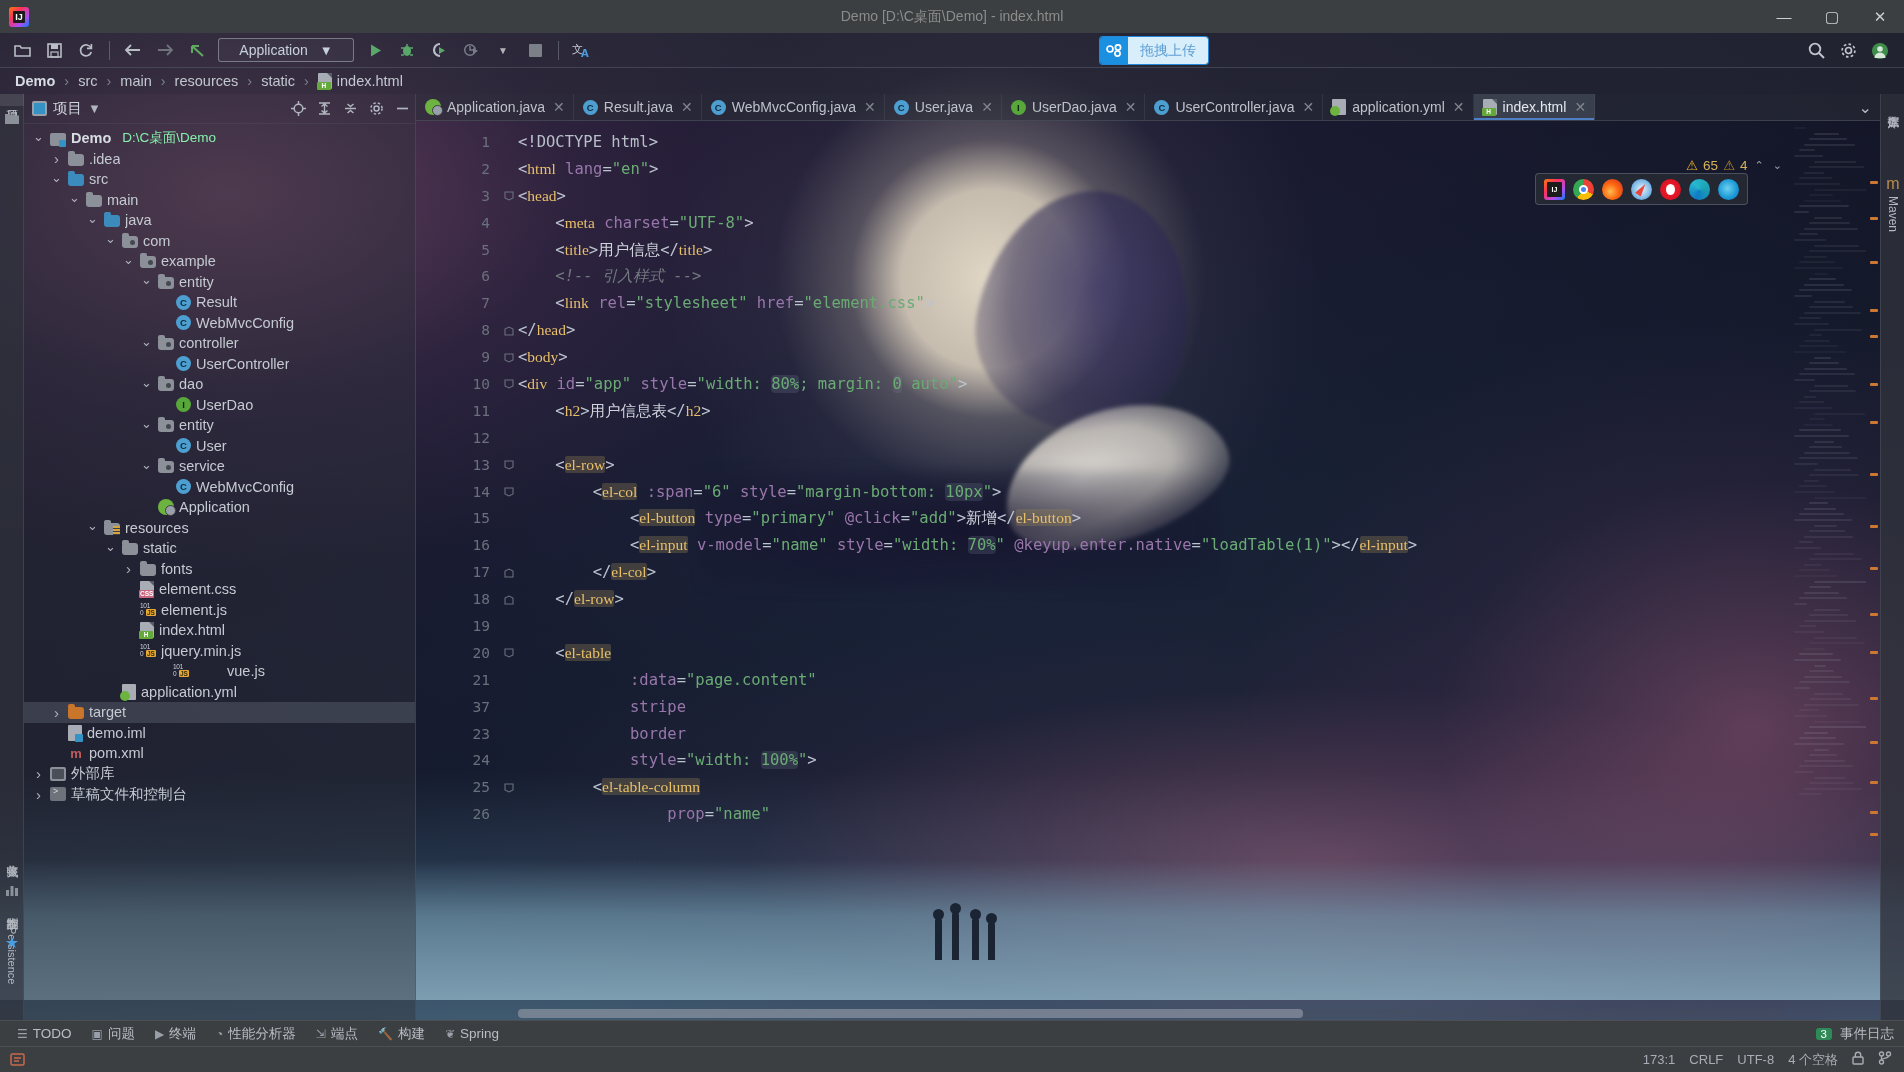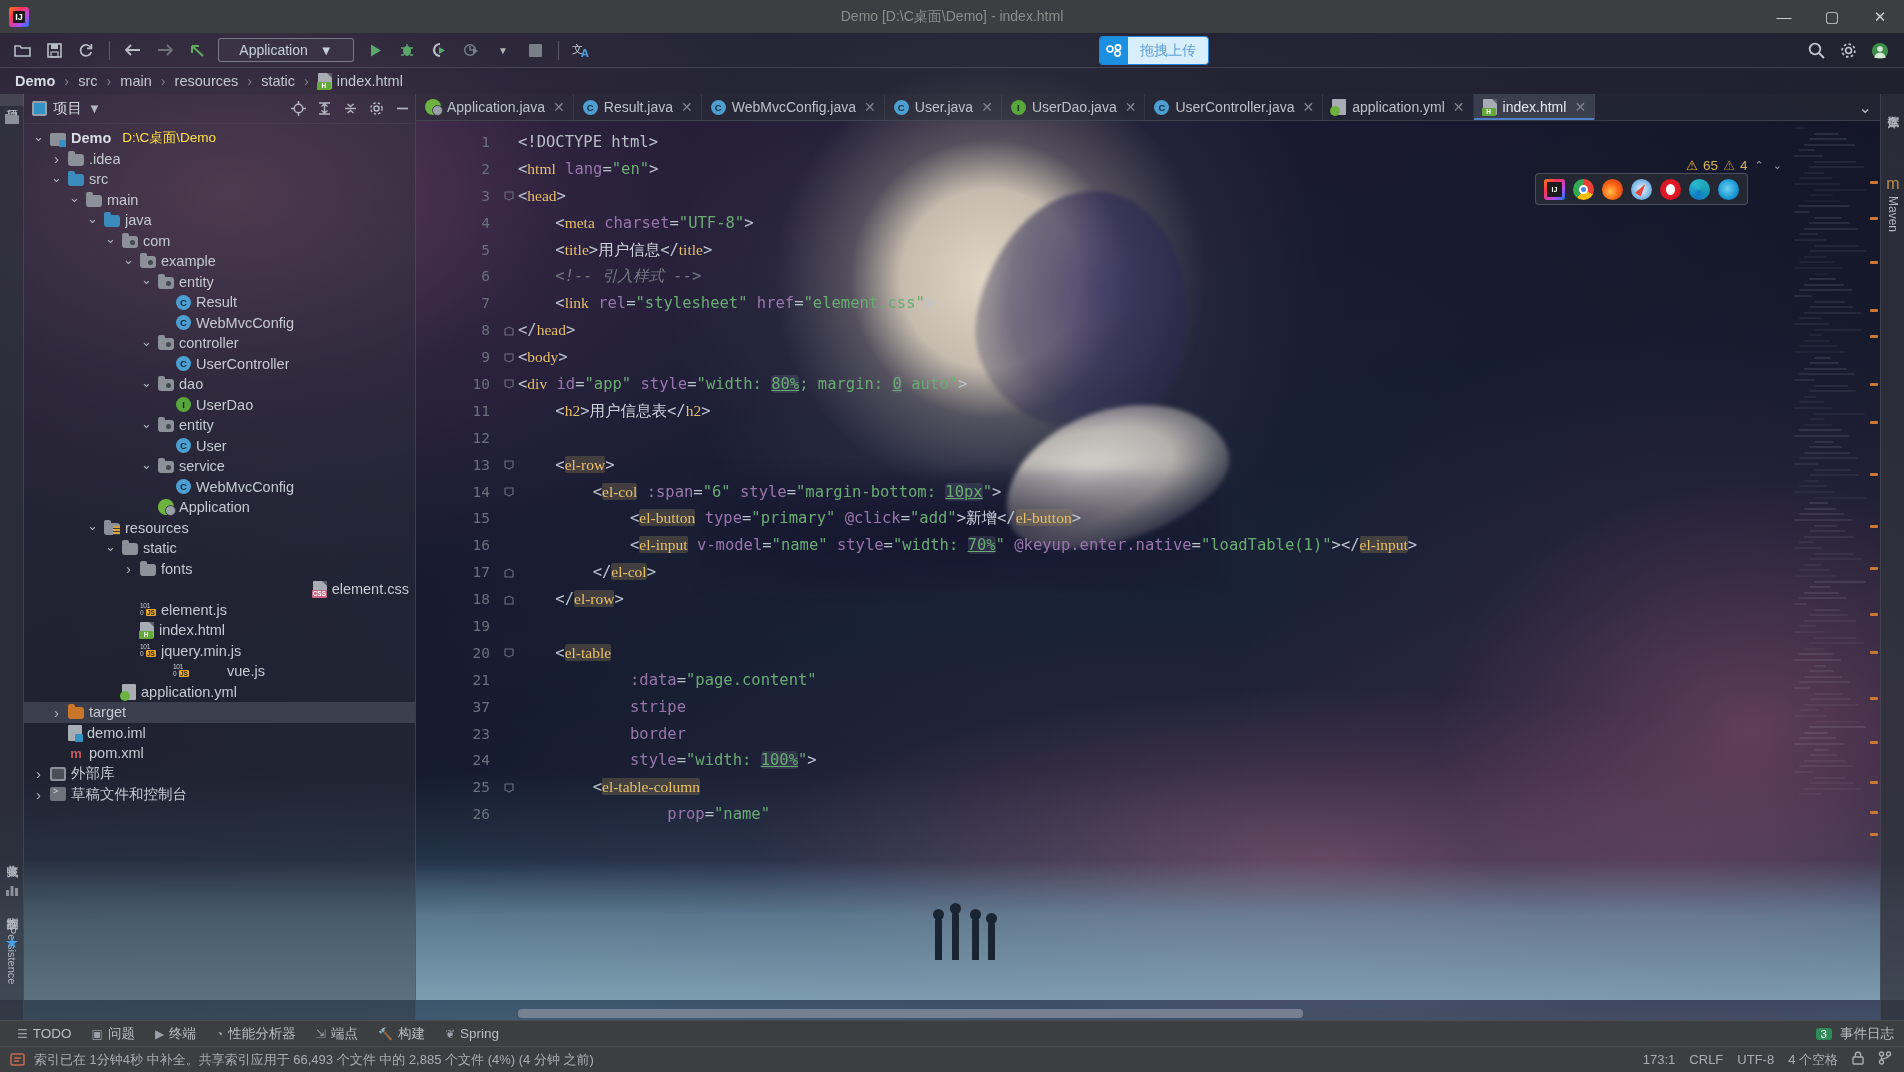--- a/index.html
+++ b/index.html
@@ -190,21 +190,21 @@
   #tree { flex: 1; overflow: hidden; padding-top: 4px; font-size: 14.5px; }
   .tnode {
     height: 20.5px; display: flex; align-items: center; gap: 5px;
     color: #c5cad2; white-space: nowrap; padding-right: 6px;
   }
   .tnode.sel { background: rgba(121,129,143,0.30); }
   .tw { width: 13px; height: 13px; flex: none; color: #aeb3bc; font-size: 10px; display: flex; align-items: center; justify-content: center; }
   .tw.empty { visibility: hidden; }
   .tlabel { overflow: hidden; text-overflow: ellipsis; }
   .tlabel.bold { font-weight: bold; color: #d8dce3; }
-  .tpath { color: #fde047; font-size: 13.5px; margin-left: 6px; }
+  .tpath { color: #86efac; font-size: 13.5px; margin-left: 6px; }
 
   
   .ic { width: 16px; height: 16px; flex: none; position: relative; display: inline-block; }
   .ic-folder { background: #8b9099; border-radius: 2px 3px 3px 3px; height: 12px; margin-top: 2px; }
   .ic-folder::before { content:""; position:absolute; left:0; top:-3px; width:7px; height:4px; background:#8b9099; border-radius:2px 2px 0 0; }
   .ic-folder.src { background: #3b8cbd; }
   .ic-folder.src::before { background: #3b8cbd; }
   .ic-folder.pkg::after { content:""; position:absolute; left:8px; top:4px; width:5px; height:5px; border-radius:50%; background:#444850; }
   .ic-folder.res::after { content:""; position:absolute; left:9px; top:3px; width:7px; height:9px;
      background: repeating-linear-gradient(to bottom,#d8a33a 0 2px,#3b3e47 2px 3px); }
@@ -290,21 +290,21 @@
   }
   #code .cl { height: 26.9px; line-height: 26.9px; }
   .tk-tag   { color: #e8bf6a; font-family: Liberation Serif, serif; }
   .tk-attr  { color: #9876aa; }
   .tk-str   { color: #6aab73; }
   .tk-punct { color: #bcc4cf; }
   .tk-doct  { color: #b8bfc9; }
   .tk-com   { color: #72797f; font-style: italic; }
   .tk-txt   { color: #cfd4dc; }
   .hl { background: rgba(150,132,86,0.33); border-radius: 2px; }
-  .hl2 { background: rgba(120,132,150,0.22); border-radius: 4px; text-decoration: underline; }
+  .hl2 { background: rgba(120,132,150,0.22); border-radius: 4px; }
 
   
   #browser-strip {
     position: absolute; right: 132px; top: 52px;
     height: 32px; display: flex; align-items: center; gap: 8px;
     background: rgba(38,41,51,0.92); border: 1px solid rgba(92,98,112,0.7);
     border-radius: 4px; padding: 0 8px;
   }
   .bico { width: 21px; height: 21px; border-radius: 50%; position: relative; }
   .bico.ij { border-radius: 3px; background: linear-gradient(135deg,#f97a0b 0%,#fe315d 34%,#b24cf0 70%,#087cfa 100%); }
@@ -710,21 +710,21 @@
       <div class="tnode" style="padding-left: 80px;">
         <span class="tw" style="font-size: 13px; margin-top: -4px;">⌄</span>
         <span class="ic ic-folder"></span>
         <span class="tlabel">static</span>
       </div>
       <div class="tnode" style="padding-left: 98px;">
         <span class="tw" style="font-size: 15px;">›</span>
         <span class="ic ic-folder"></span>
         <span class="tlabel">fonts</span>
       </div>
-      <div class="tnode" style="padding-left: 98px; justify-content: flex-end;">
+      <div class="tnode" style="padding-left: 98px;">
         <span class="tw empty"></span>
         <span class="ic ic-file">
           <span class="badge css">CSS</span>
         </span>
         <span class="tlabel">element.css</span>
       </div>
       <div class="tnode" style="padding-left: 98px;">
         <span class="tw empty"></span>
         <span class="ic ic-js">
           <span class="num">101</span>
@@ -1140,21 +1140,20 @@
     </div>
   </div>
 
 <div id="statusbar">
   <div class="sb-ico">
     <svg width="15" height="15" viewBox="0 0 15 15">
         <rect x="1" y="2" width="13" height="11" rx="1.5" fill="none" stroke="#c96a4b" stroke-width="1.5"></rect>
         <path d="M4 6h7M4 9h5" stroke="#c96a4b" stroke-width="1.3"></path>
       </svg>
   </div>
-  <span>索引已在 1分钟4秒 中补全。共享索引应用于 66,493 个文件 中的 2,885 个文件 (4%) (4 分钟 之前)</span>
   <div class="sb-right">
     <span>173:1</span>
     <span>CRLF</span>
     <span>UTF-8</span>
     <span>4 个空格</span>
     <span>
       <svg width="12" height="14" viewBox="0 0 12 14">
           <rect x="1" y="6" width="10" height="7" rx="1" fill="none" stroke="#a8adb5" stroke-width="1.4"></rect>
           <path d="M3.3 6V4a2.7 2.7 0 0 1 5.4 0v2" fill="none" stroke="#a8adb5" stroke-width="1.4"></path>
         </svg>

